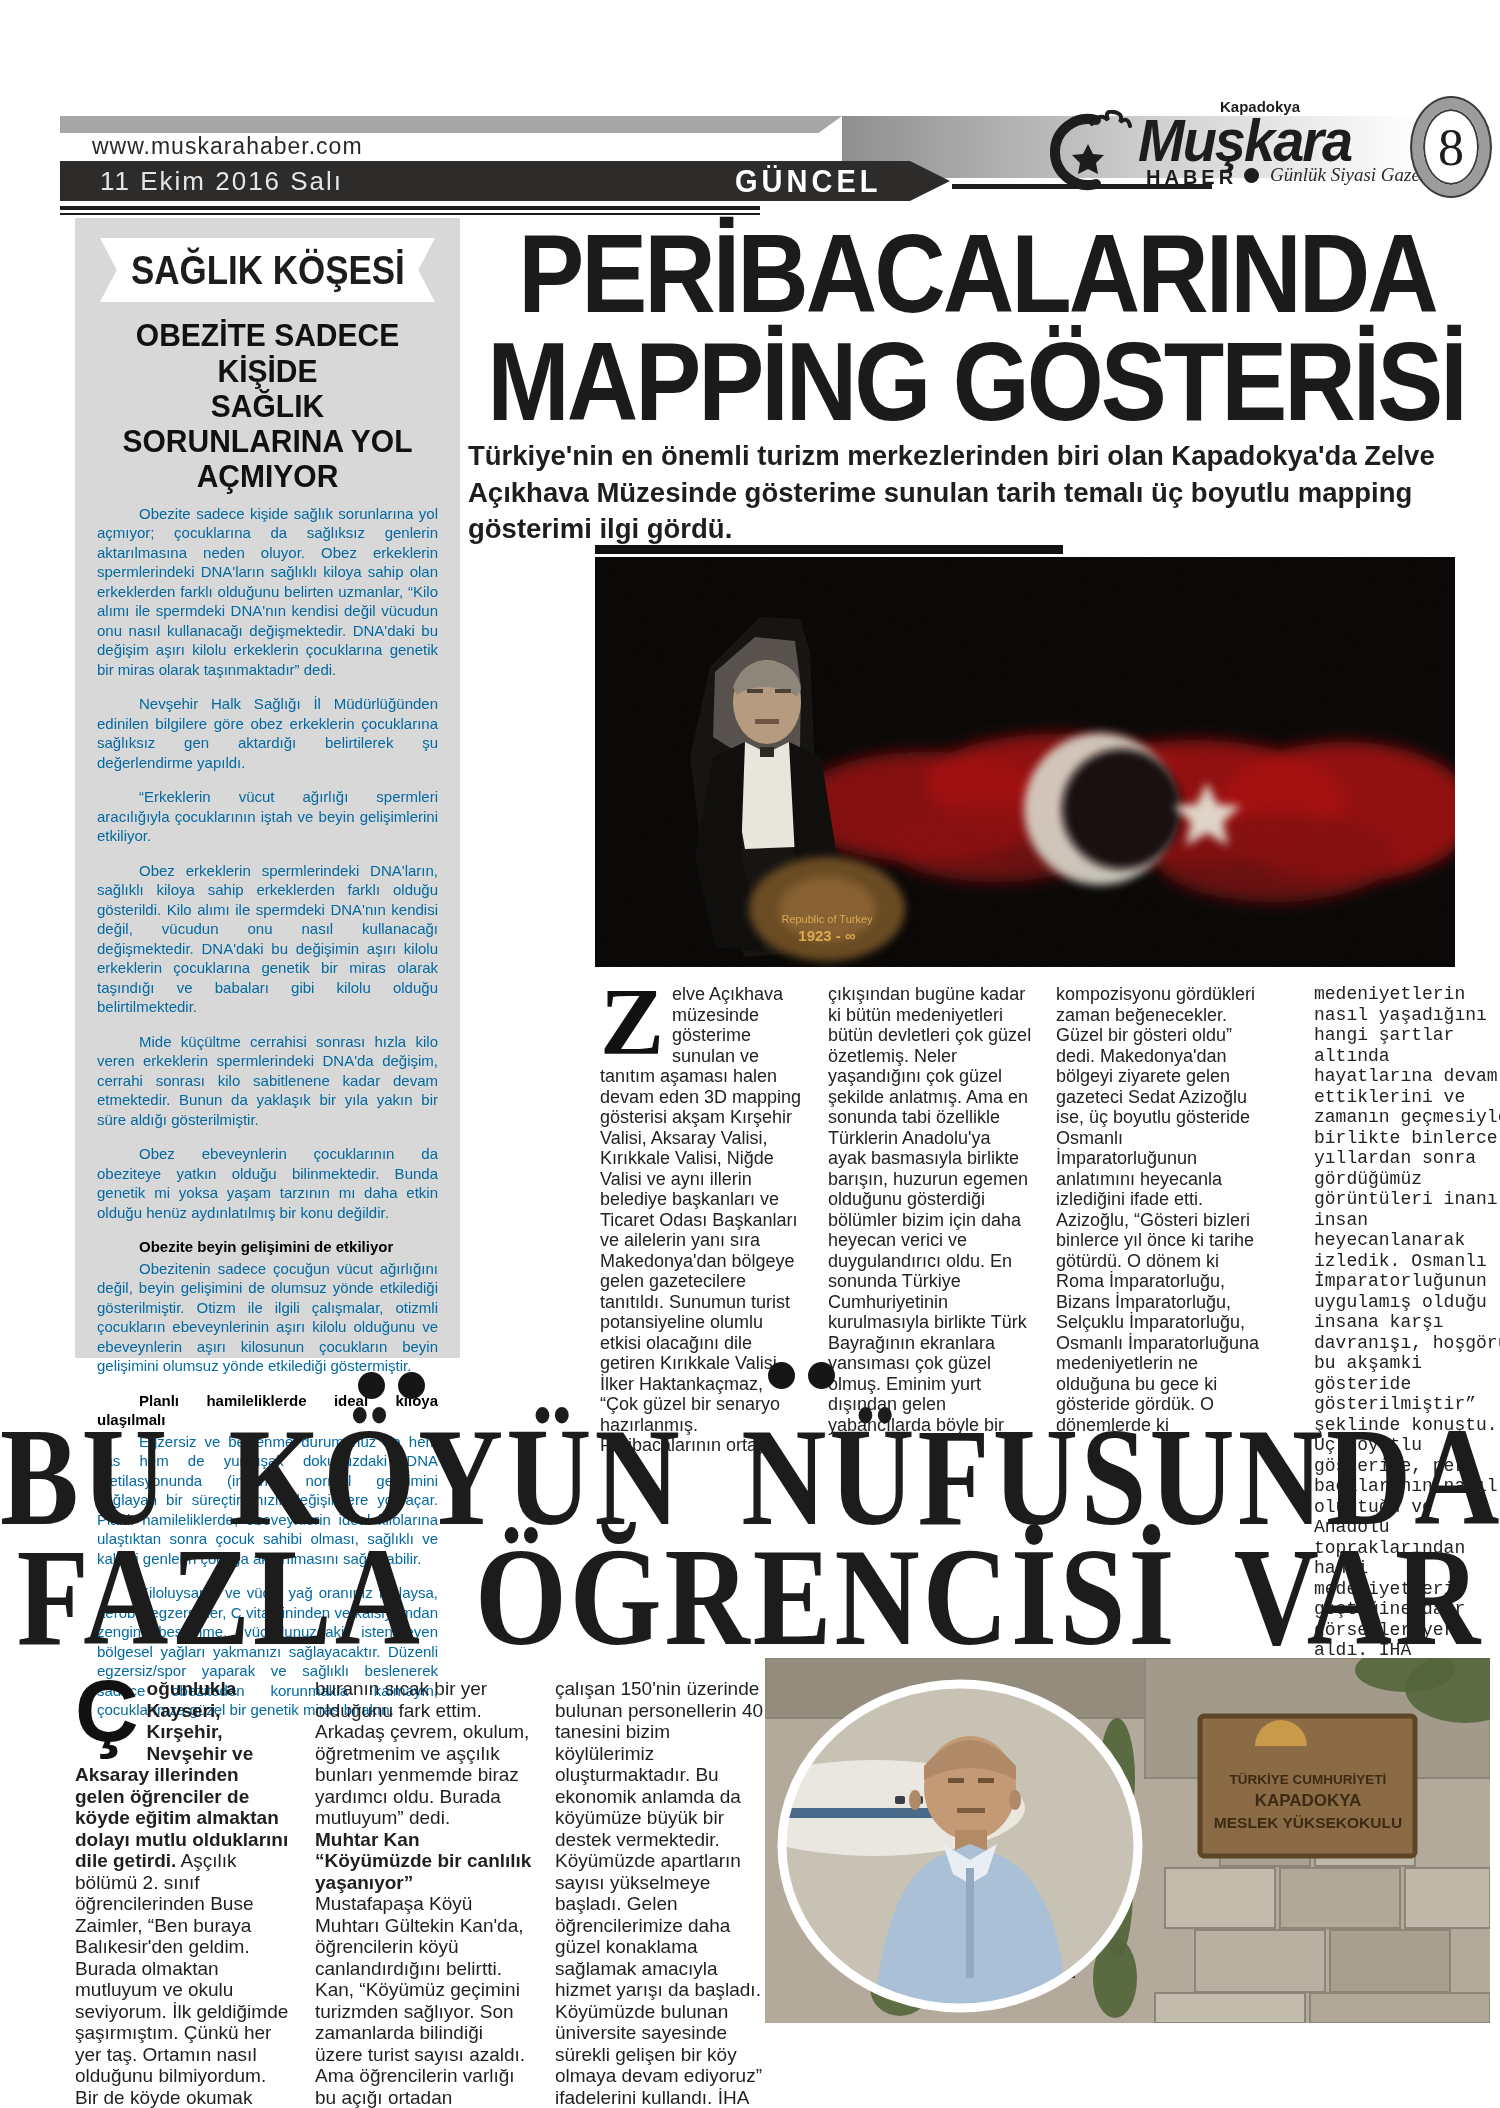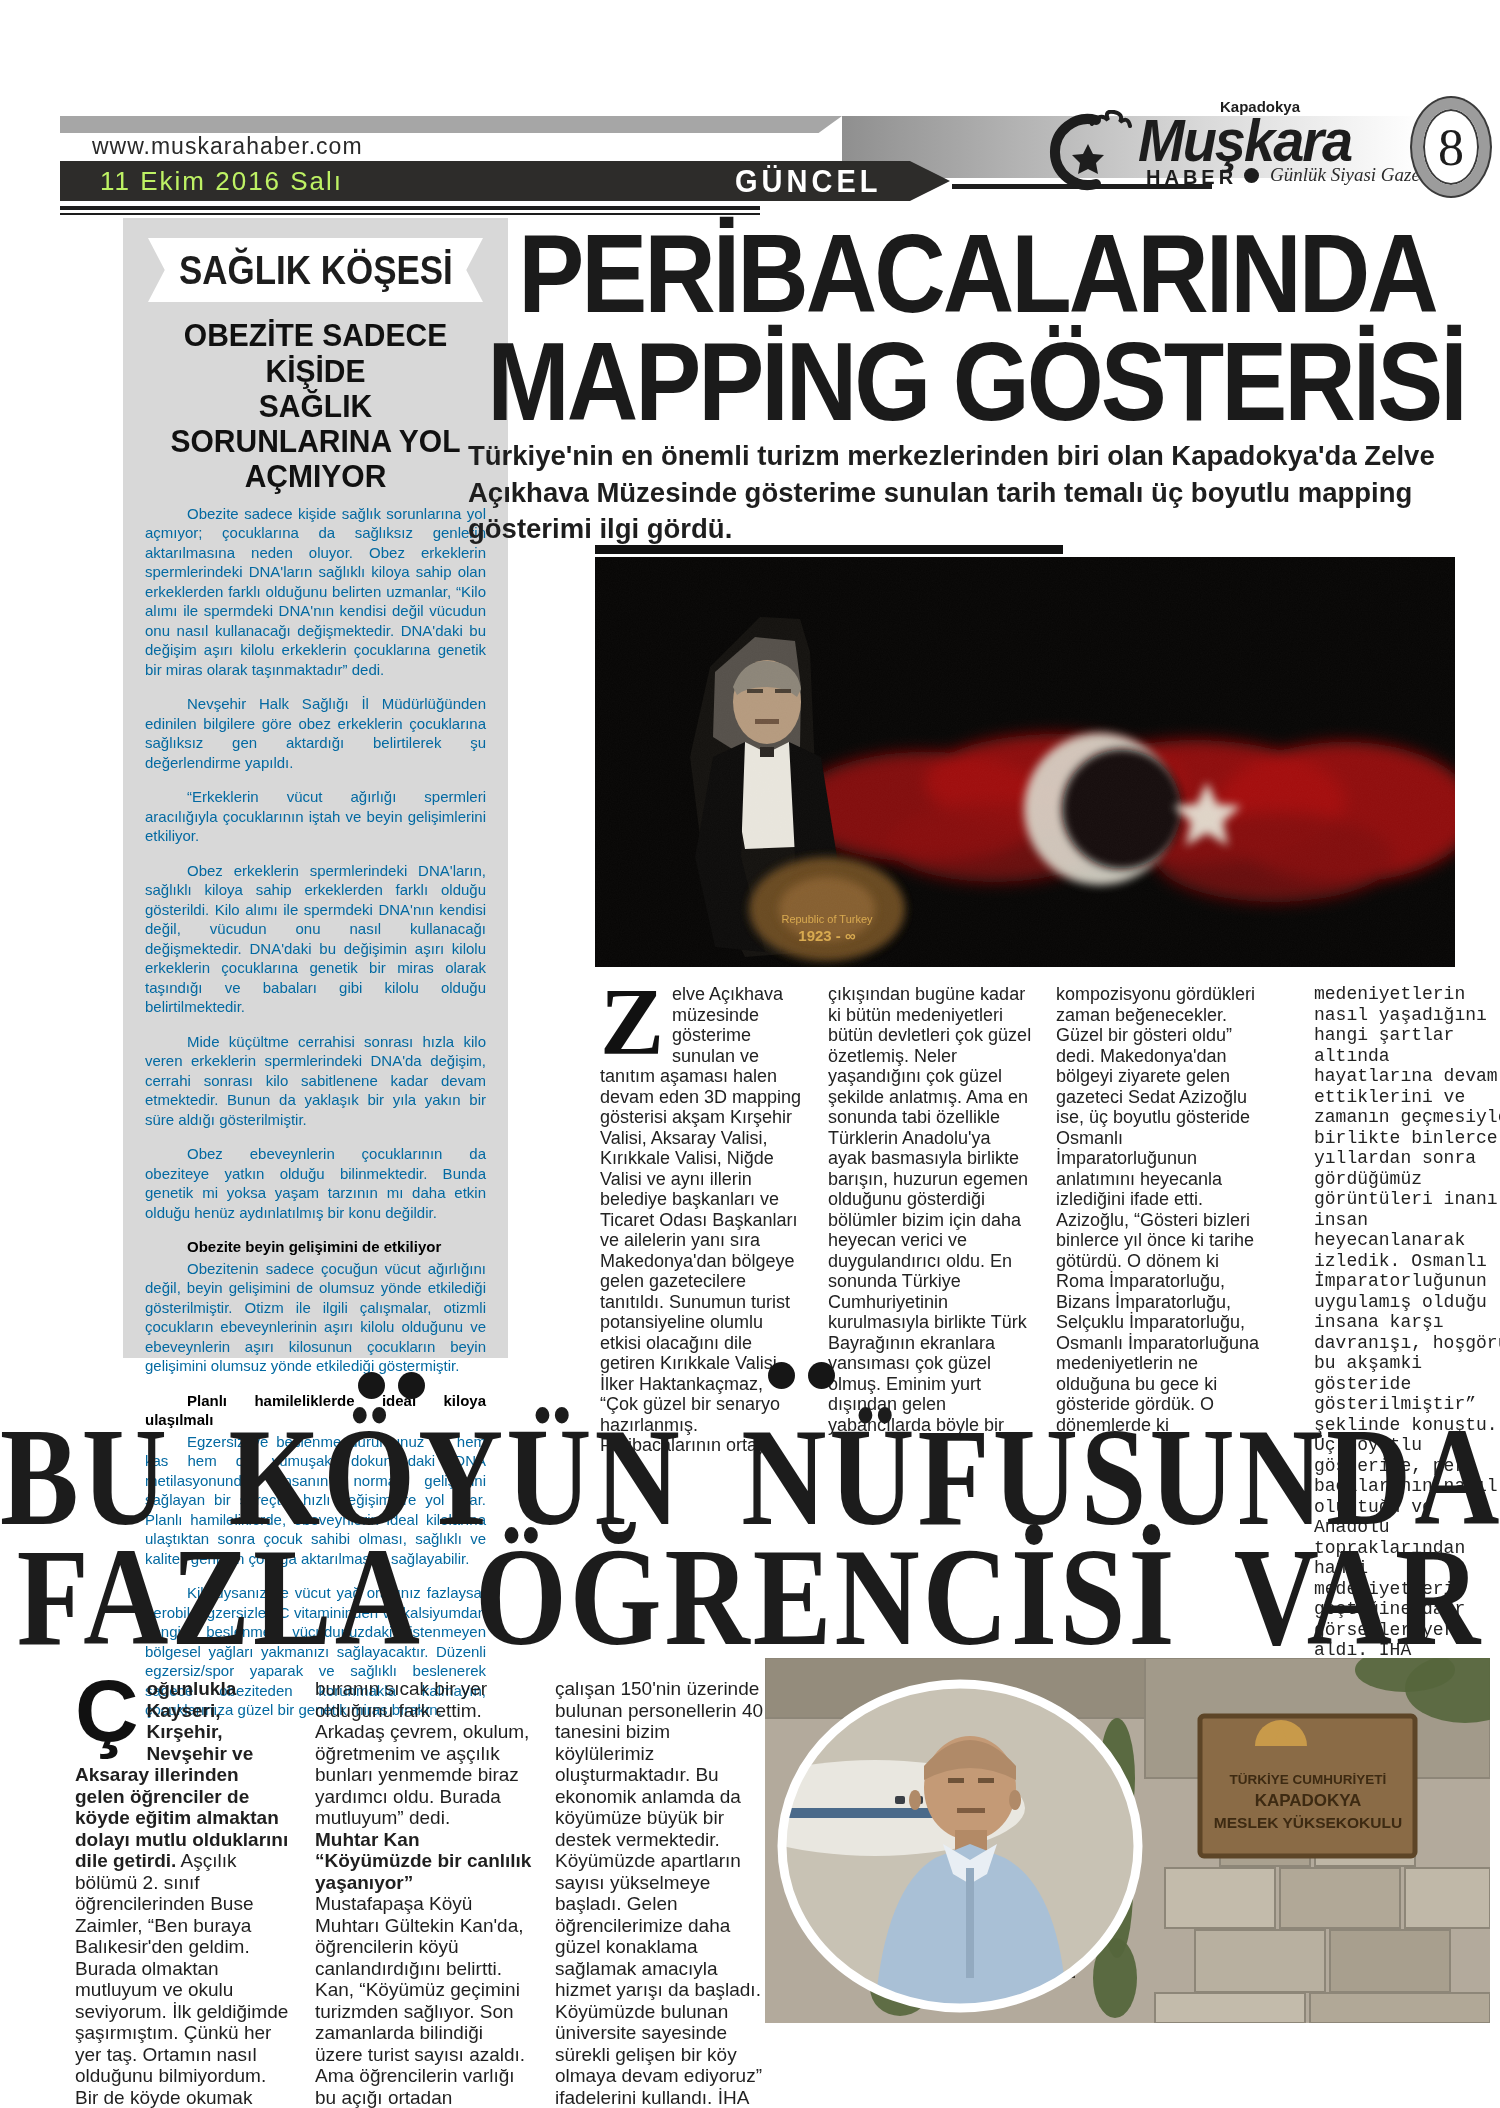--- a/index.html
+++ b/index.html
@@ -14,21 +14,21 @@
                clip-path:polygon(0 0,100% 0,97% 100%,0 100%);}
   .band-right{left:842px;top:116px;width:658px;height:62px;
               background:linear-gradient(90deg,#8f8f8f,#d9d9d9 55%,#ffffff 88%);}
   .url-bar{left:60px;top:133px;width:782px;height:26px;background:#ffffff;
            clip-path:polygon(0 0,96% 0,100% 100%,0 100%);
            display:flex;align-items:center;padding-left:32px;box-sizing:border-box;}
   .url-text{font-size:23px;letter-spacing:1px;color:#2a2a2a;}
   .date-band{left:60px;top:161px;width:890px;height:40px;background:#2d2c2a;
              clip-path:polygon(0 0,95.5% 0,100% 50%,95.5% 100%,0 100%);
              display:flex;align-items:center;padding-left:40px;box-sizing:border-box;}
-  .date-text{color:#bef264;font-size:26px;letter-spacing:2px;}
+  .date-text{color:#e5e5e5;font-size:26px;letter-spacing:2px;}
   .guncel-text{left:735px;top:165px;color:#ffffff;font-weight:bold;font-size:29px;
                letter-spacing:4px;transform:scaleY(1.05);transform-origin:left top;}
   .rule-double-a{left:60px;top:206px;width:700px;height:4px;background:#1d1d1d;}
   .rule-double-b{left:60px;top:213px;width:700px;height:2px;background:#1d1d1d;}
   .rule-right{left:952px;top:184px;width:260px;height:5px;background:#1d1d1d;}
 
   .logo-wrap{left:1042px;top:92px;width:360px;height:105px;}
   .logo-icon{position:absolute;left:0;top:18px;}
   .logo-region{position:absolute;left:178px;top:6px;font-size:15px;font-weight:bold;color:#1d1d1d;}
   .logo-name{position:absolute;left:96px;top:14px;font-size:56px;font-weight:900;font-style:italic;
@@ -37,21 +37,21 @@
   .logo-dot{position:absolute;left:202px;top:76px;width:15px;height:15px;border-radius:50%;background:#1d1d1d;}
   .logo-tagline{position:absolute;left:228px;top:72px;font-family:"Liberation Serif",serif;
                 font-style:italic;font-size:19px;color:#2a2a2a;white-space:nowrap;}
   .page-circle{left:1412px;top:98px;width:56px;height:76px;border:11px solid #9c9c9c;
                border-radius:50%;box-shadow:0 0 0 2px #3a3a3a, inset 0 0 0 2px #3a3a3a;
                display:flex;align-items:center;justify-content:center;background:#fff;}
   .page-num{font-family:"Liberation Serif",serif;font-size:52px;color:#1d1d1d;}
 
   
   .health-panel{left:75px;top:218px;width:385px;height:1140px;background:#d8d8d8;
-                box-sizing:border-box;padding:18px 22px 0 22px;margin-left:48px;}
+                box-sizing:border-box;padding:18px 22px 0 22px;}
   .ribbon{width:335px;height:64px;background:#ffffff;margin:2px auto 16px auto;
           clip-path:polygon(0 0,100% 0,95% 50%,100% 100%,0 100%,5% 50%);
           display:flex;align-items:center;justify-content:center;}
   .ribbon-text{font-size:38px;font-weight:900;letter-spacing:0px;color:#1d1d1d;
                transform:scale(0.92,1.08);white-space:nowrap;}
   .health-title{text-align:center;font-weight:900;font-size:30px;line-height:1.12;
                 color:#111;margin:0 0 18px 0;transform:scaleY(1.05);transform-origin:center top;}
   .health-body p{font-size:15px;line-height:1.3;text-align:justify;margin:0 0 15px 0;
                  text-indent:42px;color:#0369a1;}
   .health-body p.subhead{font-weight:bold;margin-bottom:2px;color:#000000;}

